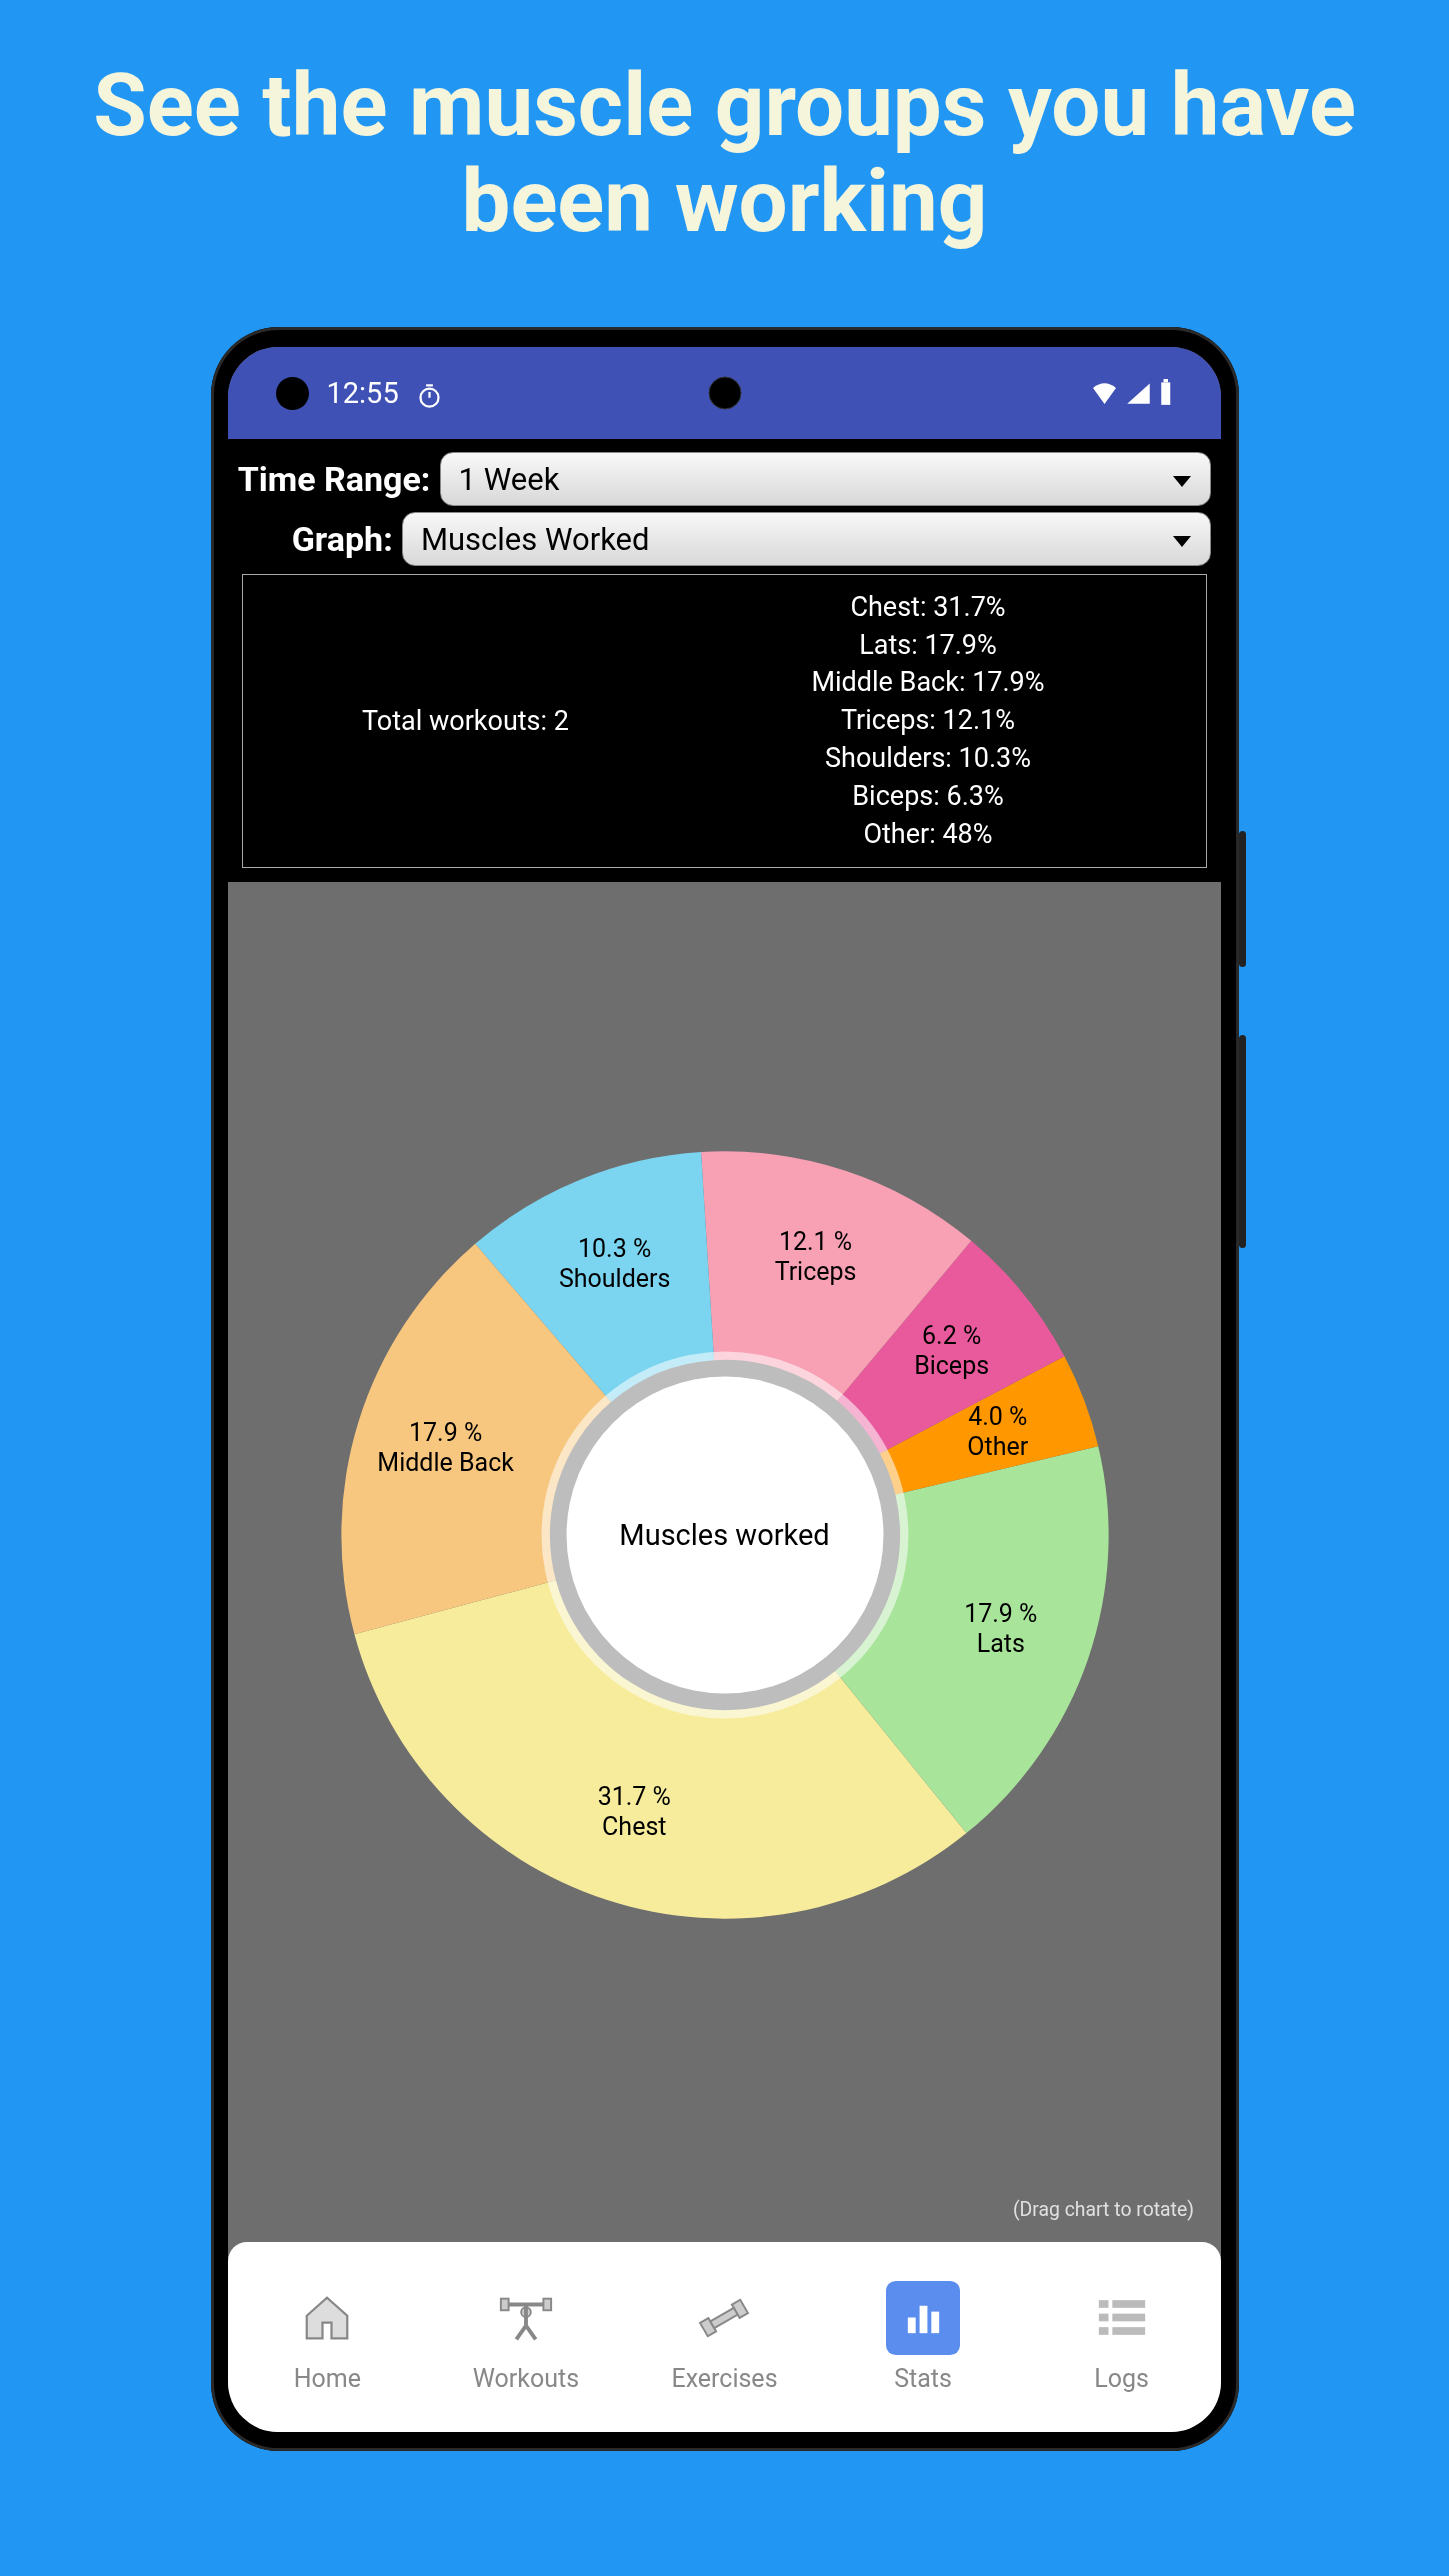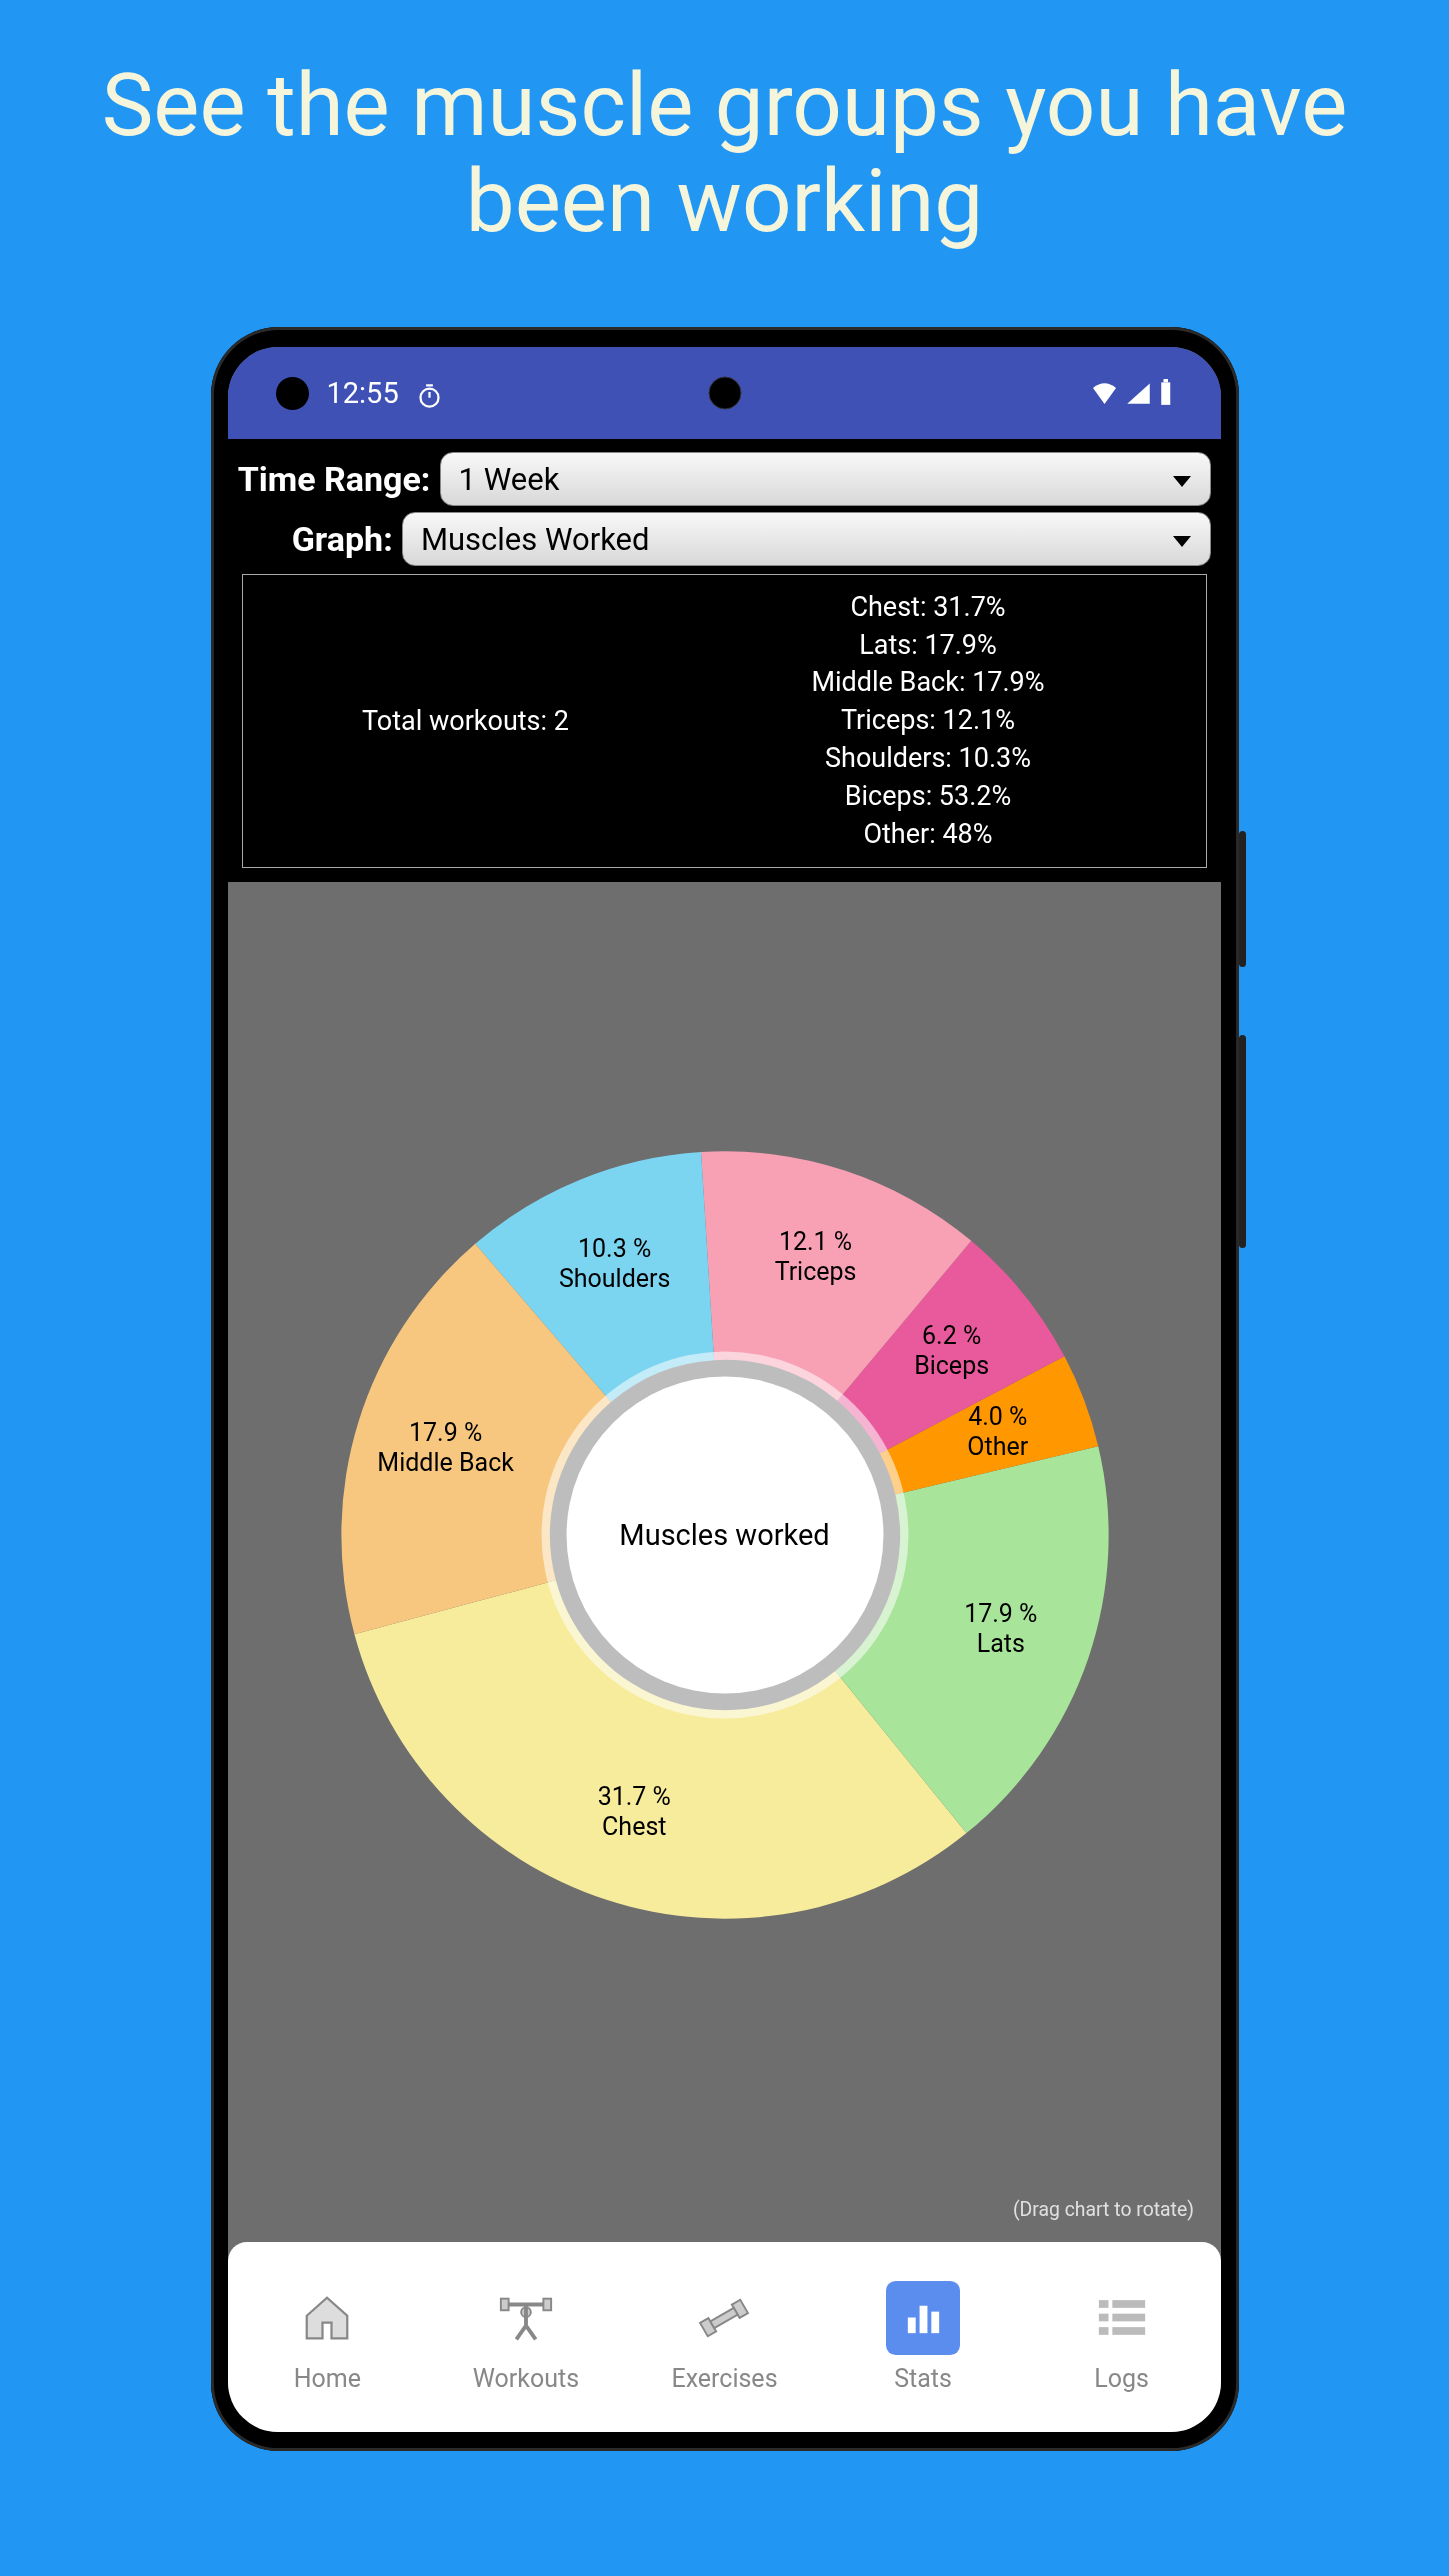--- a/index.html
+++ b/index.html
@@ -6,21 +6,21 @@
   body {
     background: #2196f3;
     font-family: -apple-system, BlinkMacSystemFont, "Segoe UI", Roboto, Arial, sans-serif;
     width: 1449px;
     height: 2576px;
     overflow: hidden;
   }
   .hero-title {
     color: #f5f5dc;
     font-size: 87px;
-    font-weight: 400;
+    font-weight: 700;
     text-align: center;
     padding: 58px 39px 78px;
     line-height: 1.1;
   }
   .phone-frame {
     width: 1028px;
     height: 2124px;
     margin: 0 auto;
     background: #000;
     border-radius: 68px;
@@ -258,21 +258,21 @@
         </div>
       </div>
       <div class="summary-box">
         <div class="summary-left">Total workouts: 2</div>
         <div class="summary-right" id="summary-lines">
             <div>Chest: 31.7%</div>
             <div>Lats: 17.9%</div>
             <div>Middle Back: 17.9%</div>
             <div>Triceps: 12.1%</div>
             <div>Shoulders: 10.3%</div>
-            <div>Biceps: 53.2%</div>
+            <div>Biceps: 6.3%</div>
             <div>Other: 48%</div>
           </div>
       </div>
     </div>
 
     <div class="chart-area">
       <div class="donut-wrap">
         <svg class="donut-svg" viewBox="0 0 200 200" id="donut-svg">
             <path d="M 11.13482398140573 123.81135214943194 A 92 92 0 0 0 157.90495537323284 171.49137111025297 L 126.43487093125847 132.63736507207201 A 42 42 0 0 1 59.431115295859136 110.87039989430588 Z" fill="#f7ec9c"></path>
             <path d="M 157.90495537323284 171.49137111025297 A 92 92 0 0 0 189.50221632575608 78.70790586209135 L 140.85970745306255 90.27969615443301 A 42 42 0 0 1 126.43487093125847 132.63736507207201 Z" fill="#a8e49a"></path>

